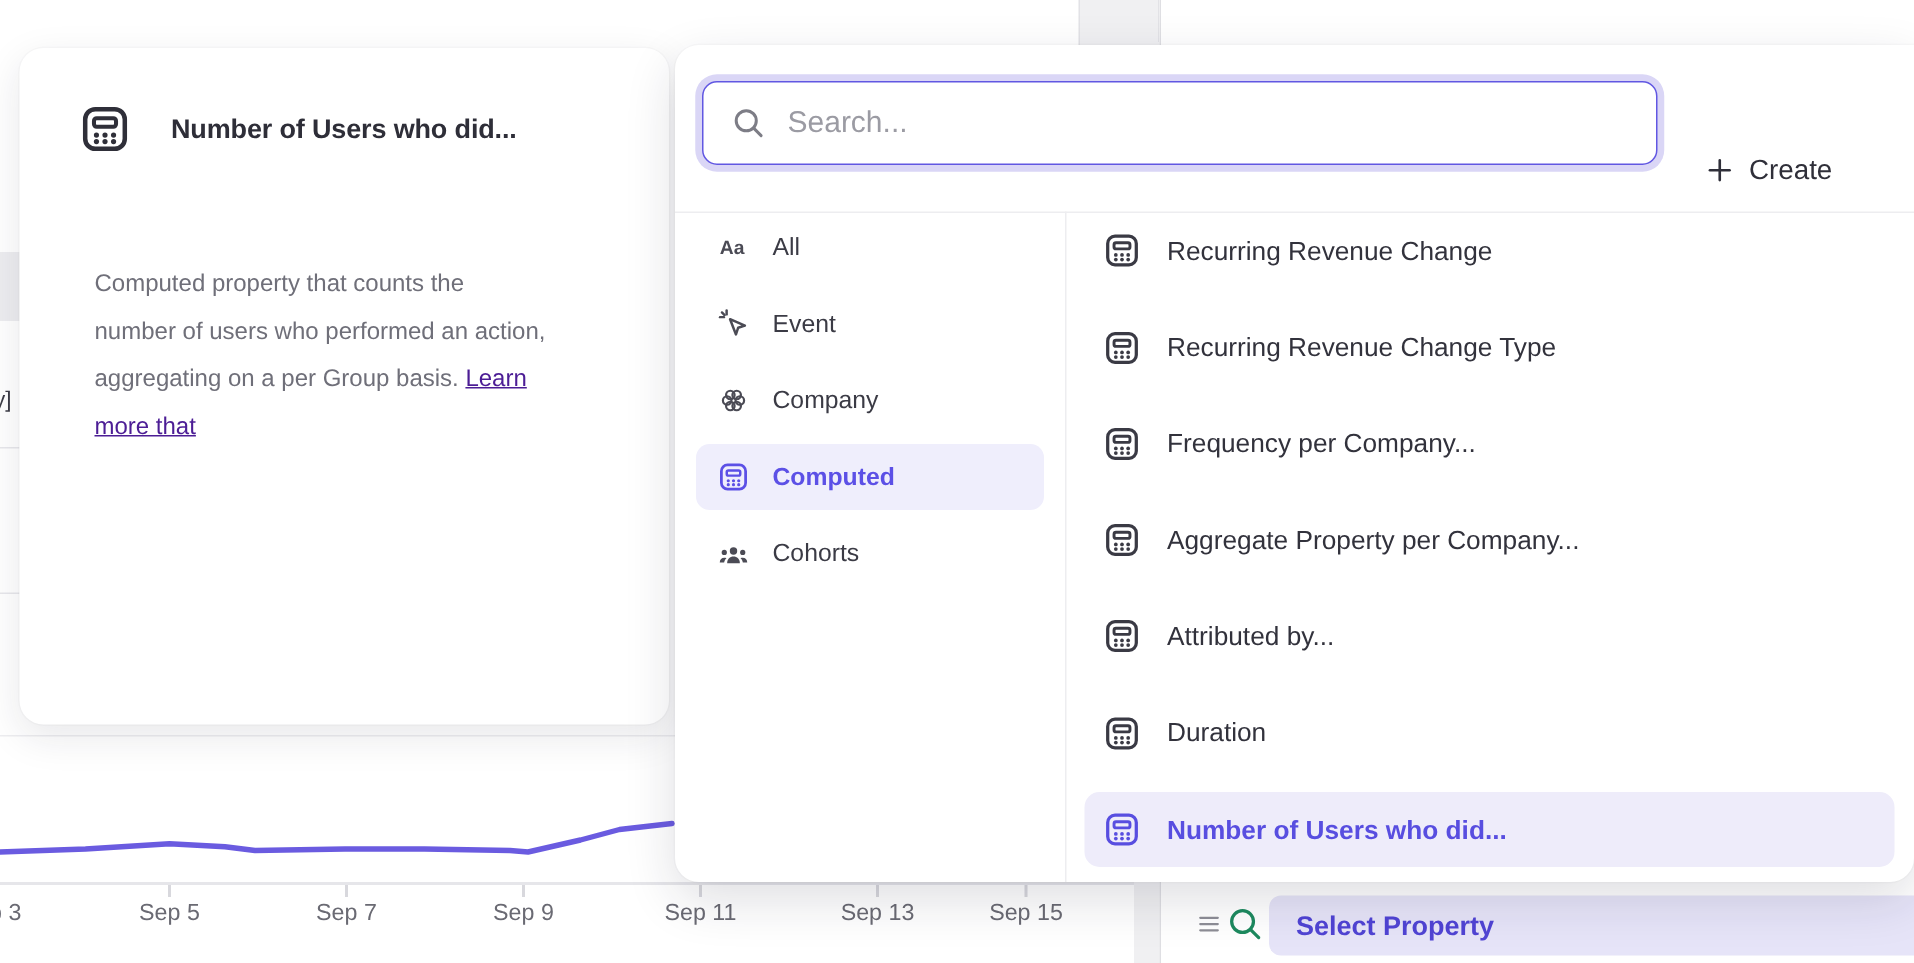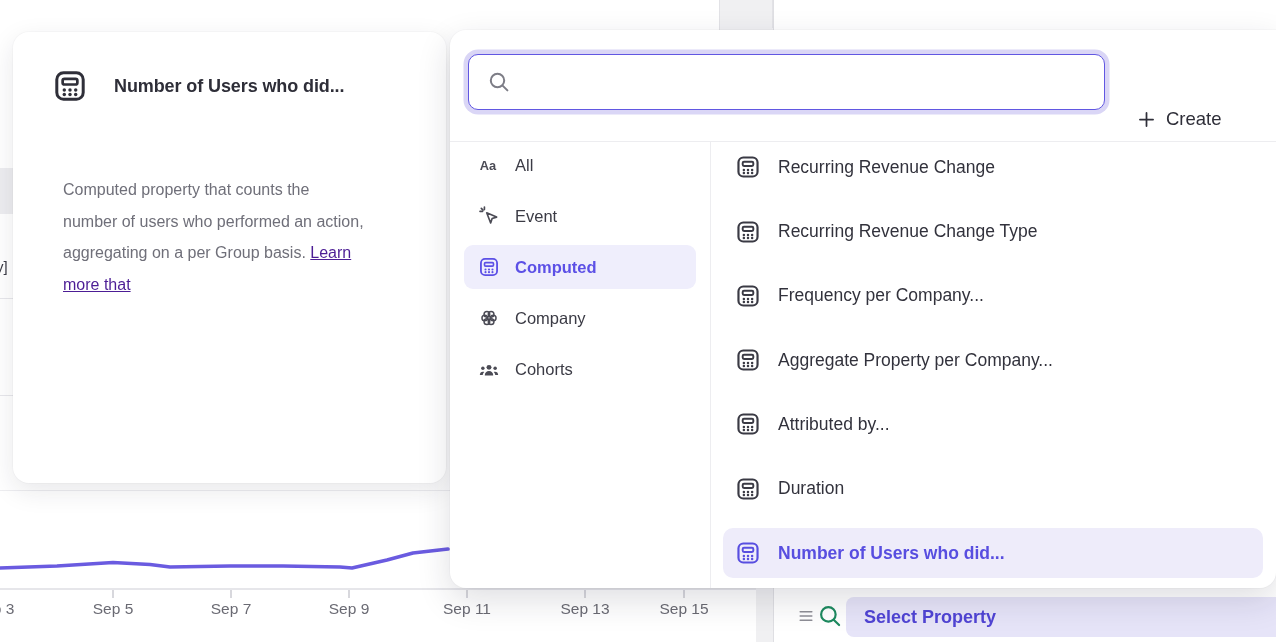--- a/index.html
+++ b/index.html
@@ -54,21 +54,21 @@
     background:#fff; border-radius:16px 0 16px 16px;
     box-shadow:0 12px 34px rgba(25,25,50,.14), 0 0 0 1px rgba(0,0,0,.02); }
   .search-box { position:absolute; left:18px; top:24px; width:637px; height:56px;
     border:1.5px solid #6157e2; border-radius:10px; background:#fff;
     box-shadow:0 0 0 4.5px #dad6f6; display:flex; align-items:center; padding-left:18px; gap:14px; }
   .search-box input { border:none; outline:none; flex:1; font-size:20px; color:#33333d;
     font-family:"Liberation Sans", sans-serif; background:transparent; }
   .search-box input::placeholder { color:#9b9ba3; }
   .search-glyph { color:#7d7d86; }
   .create-btn { position:absolute; left:1136px; top:66px; height:34px; display:flex;
-    align-items:flex-end; gap:9px; color:#2f2f39; font-size:18.5px; font-weight:500; cursor:pointer;
+    align-items:center; gap:9px; color:#2f2f39; font-size:18.5px; font-weight:500; cursor:pointer;
     transform:translateX(-450px); }
   .head-divider { position:absolute; left:0; top:111px; width:826px; border-top:1px solid #ededf0; }
 
   .cat-col { position:absolute; left:0; top:111px; width:260px; height:447px; padding-top:2px; }
   .cat-row { height:44px; margin:0 14px 7px 14px; border-radius:9px; display:flex;
     align-items:center; gap:15px; padding-left:14px; color:#3b3b45; font-size:16.5px; font-weight:500; cursor:pointer; }
   .cat-row .icon { color:#4b4b55; display:flex; }
   .cat-row.selected { background:#efeefc; color:#5c50e6; font-weight:700; }
   .cat-row.selected .icon { color:#5c50e6; }
   .v-divider { position:absolute; left:260px; top:111px; bottom:0; border-left:1px solid #ededf0; }
@@ -279,20 +279,21 @@
     </div>
   </div>
 
   <div class="dropdown-panel">
     <div class="search-box">
       <span class="search-glyph">
         <svg class="icon" width="24" height="24">
             <use href="#magnifier-icon"></use>
           </svg>
       </span>
+      <input type="text" placeholder="Search..." style="">
     </div>
     <div class="create-btn">
       <span>
         <svg class="icon" width="21" height="21">
             <use href="#plus-icon"></use>
           </svg>
       </span>
       <span>Create</span>
     </div>
     <div class="head-divider"></div>
@@ -310,41 +311,41 @@
 
         <div class="cat-row">
           <span class="icon">
             <svg class="icon" width="22" height="22">
               <use href="#cursor-click-icon"></use>
             </svg>
           </span>
           <span>Event</span>
         </div>
 
+        <div class="cat-row">
+          <span class="icon">
+            <svg class="icon" width="22" height="22">
+              <use href="#company-icon"></use>
+            </svg>
+          </span>
+          <span>Company</span>
+        </div>
+
         <div class="cat-row selected">
           <span class="icon">
             <svg class="icon" width="22" height="22">
               <use href="#calculator-icon"></use>
             </svg>
           </span>
           <span>Computed</span>
         </div>
 
         <div class="cat-row">
           <span class="icon">
             <svg class="icon" width="22" height="22">
-              <use href="#company-icon"></use>
-            </svg>
-          </span>
-          <span>Company</span>
-        </div>
-
-        <div class="cat-row">
-          <span class="icon">
-            <svg class="icon" width="22" height="22">
               <use href="#cohorts-icon"></use>
             </svg>
           </span>
           <span>Cohorts</span>
         </div>
 
     </div>
     <div class="v-divider"></div>
 
     <div class="results-col">

